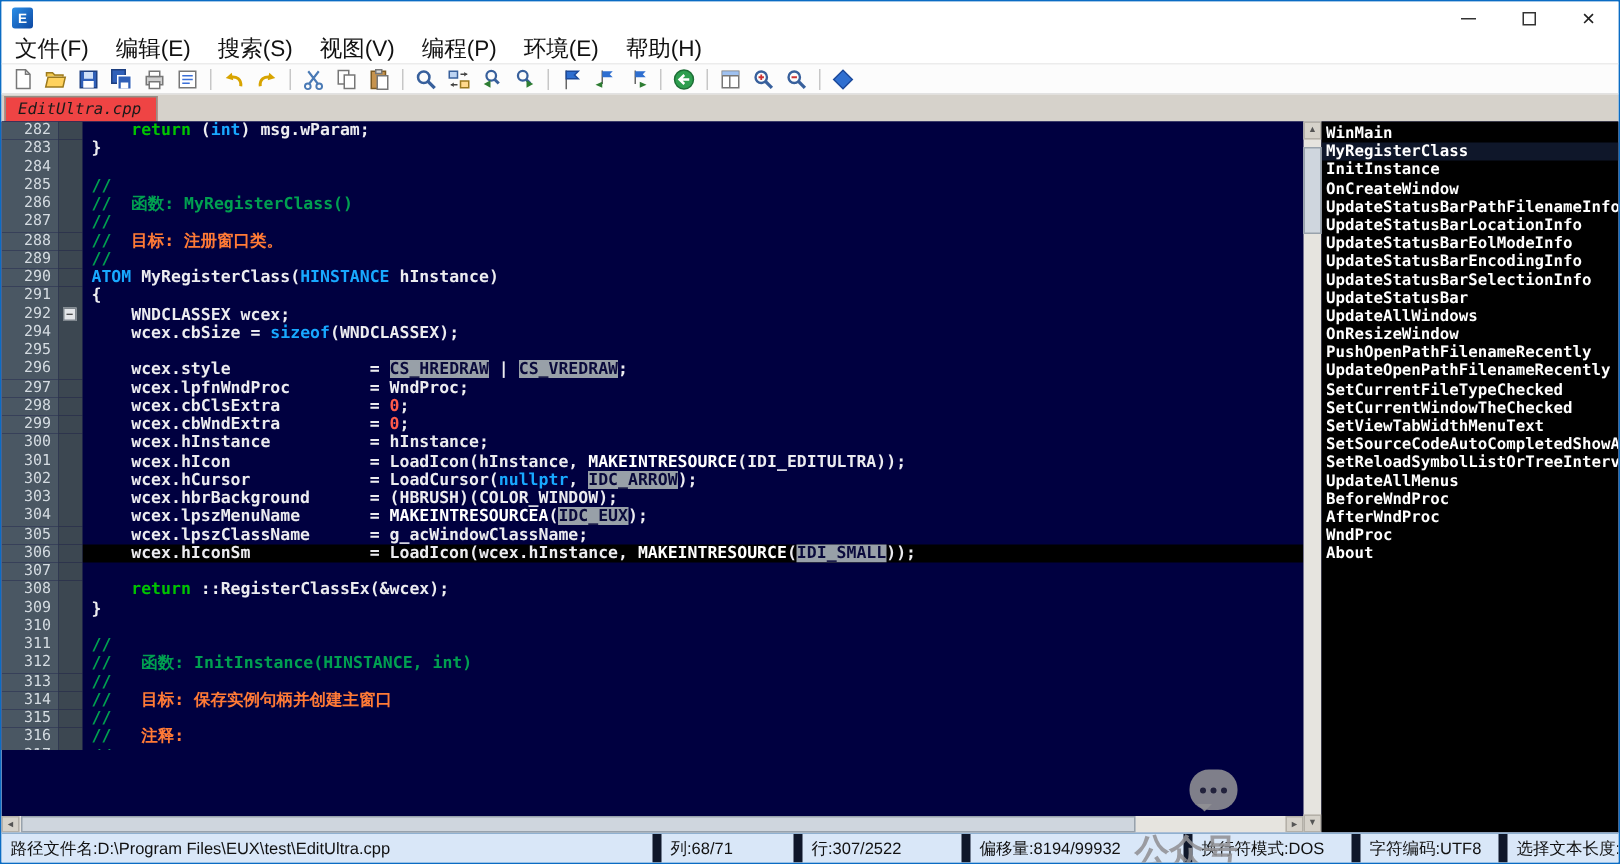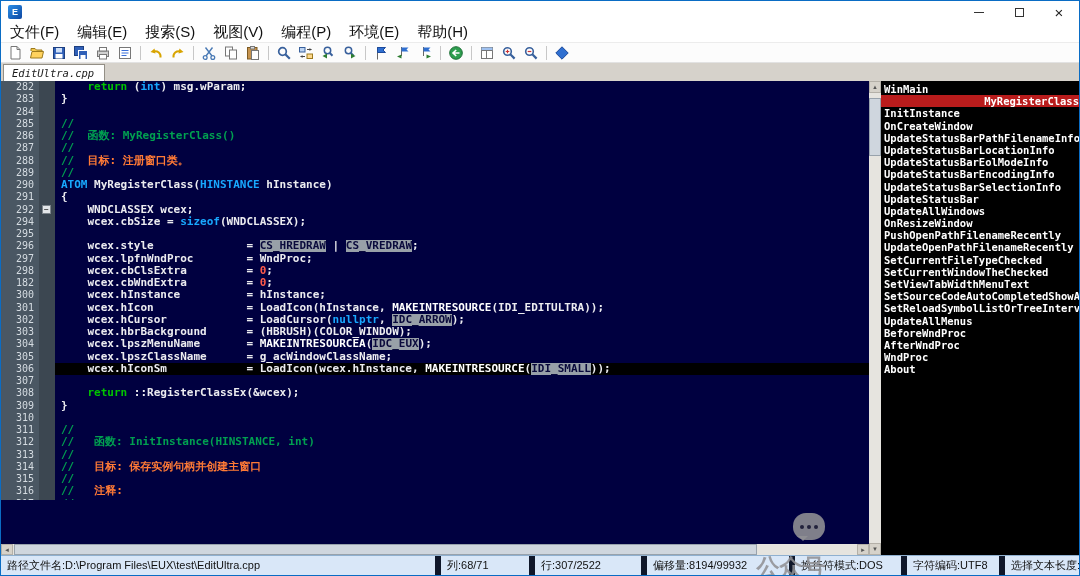--- a/index.html
+++ b/index.html
@@ -23,21 +23,21 @@
   .menu-item{padding:0 9px;height:100%;display:flex;align-items:center;color:#111;white-space:nowrap;cursor:default;}
 
   
   .toolbar{flex:0 0 21px;background:#fcfcfc;border-top:1px solid #ececec;border-bottom:1px solid #e2e2e2;
     display:flex;align-items:center;padding-left:4px;gap:2px;}
   .tb-btn{width:20px;height:19px;display:flex;align-items:center;justify-content:center;border-radius:2px;}
   .tb-sep{width:1px;height:14px;background:#c7c7c7;margin:0 3px;flex:0 0 1px;}
 
   
   .tabbar{flex:0 0 18px;background:#d6d2cb;display:flex;align-items:flex-end;padding-left:2px;}
-  .tab{height:17px;background:#ffffff;border:1px solid #938f86;border-bottom:none;padding:0 10px 1px 8px;
+  .tab{height:17px;background:#ef4444;border:1px solid #938f86;border-bottom:none;padding:0 10px 1px 8px;
     display:flex;align-items:center;color:#1a1a1a;
     font:italic 10.5px "DejaVu Sans Mono","Liberation Mono",monospace;}
 
   
   .main{flex:1;display:flex;min-height:0;background:#000040;}
   .editor-col{flex:0 0 868px;display:flex;flex-direction:column;min-height:0;gap:44px;}
   .code-rows{flex:1;background:#000040;overflow:hidden;
     font:600 11px/12.25px "DejaVu Sans Mono","Liberation Mono",monospace;}
   .row{display:flex;height:12.25px;}
   .ln{flex:0 0 38px;background:#4a5763;color:#d4dbe1;text-align:right;padding-right:5px;
@@ -65,21 +65,21 @@
   .hs-thumb{position:absolute;left:1px;top:0;height:11px;width:88%;background:#cfd6de;border:1px solid #98a2ac;}
   .vscroll{flex:0 0 12px;background:#e6e4df;display:flex;flex-direction:column;}
   .vscroll .sc-btn{width:12px;height:12px;}
   .vs-track{flex:1;position:relative;}
   .vs-thumb{position:absolute;left:0;top:5px;width:12px;height:58px;background:#cfd6de;border:1px solid #98a2ac;}
 
   
   .funcpanel{flex:1;background:#000;overflow:hidden;}
   .fl-list{padding-top:2px;font:700 10.5px/12.2px "DejaVu Sans Mono","Liberation Mono",monospace;color:#fff;}
   .fl-item{height:12.2px;padding-left:3px;white-space:pre;overflow:hidden;cursor:default;}
-  .fl-item.sel{background:#b91c1c;text-align:right;}
+  .fl-item.sel{background:#0f172a;}
 
   
   .statusbar{flex:0 0 20px;background:#d9e7f8;border-top:1px solid #8fb0d0;display:flex;align-items:center;
     font-size:11px;color:#111;}
   .sb-sec{height:100%;display:flex;align-items:center;padding:0 6px;border-right:6px solid #0f172a;
     overflow:hidden;white-space:nowrap;}
   .sb-path{flex:0 0 440px;}
   .sb-col{flex:0 0 94px;}
   .sb-line{flex:0 0 112px;}
   .sb-off{flex:0 0 148px;}
@@ -373,21 +373,21 @@
             <span class="ln">297</span>
             <span class="fold"></span>
             <span class="code"><span class="tk-pl">    wcex.lpfnWndProc        = WndProc;</span></span>
           </div>
           <div class="row">
             <span class="ln">298</span>
             <span class="fold"></span>
             <span class="code"><span class="tk-pl">    wcex.cbClsExtra         = </span><span class="tk-nu">0</span><span class="tk-pl">;</span></span>
           </div>
           <div class="row">
-            <span class="ln">182</span>
+            <span class="ln">299</span>
             <span class="fold"></span>
             <span class="code"><span class="tk-pl">    wcex.cbWndExtra         = </span><span class="tk-nu">0</span><span class="tk-pl">;</span></span>
           </div>
           <div class="row">
             <span class="ln">300</span>
             <span class="fold"></span>
             <span class="code"><span class="tk-pl">    wcex.hInstance          = hInstance;</span></span>
           </div>
           <div class="row">
             <span class="ln">301</span>

